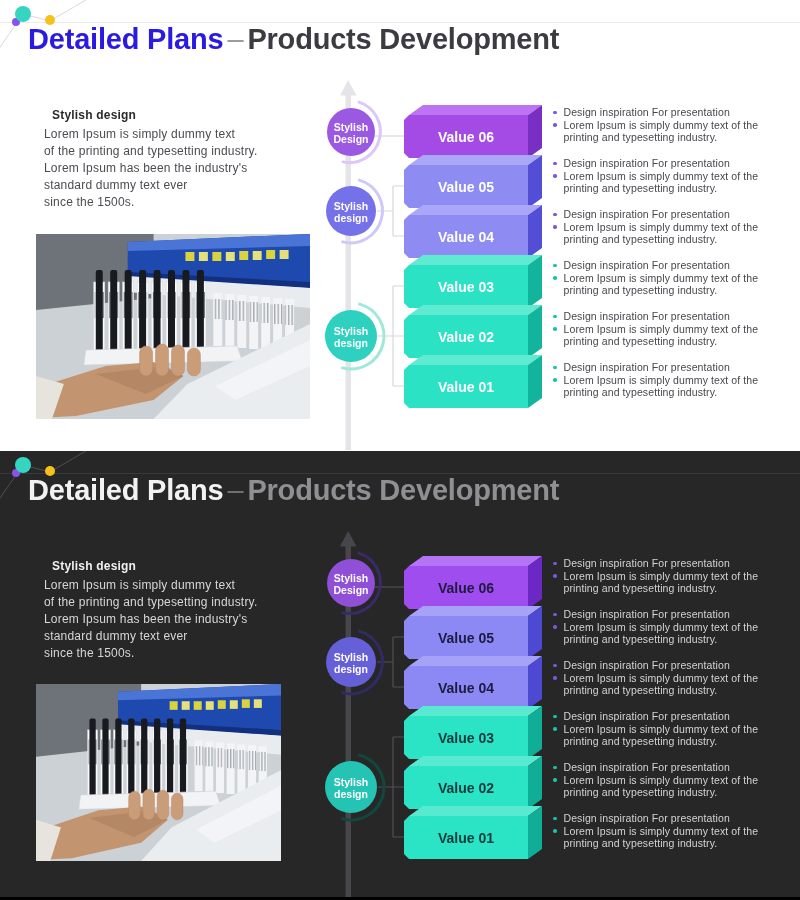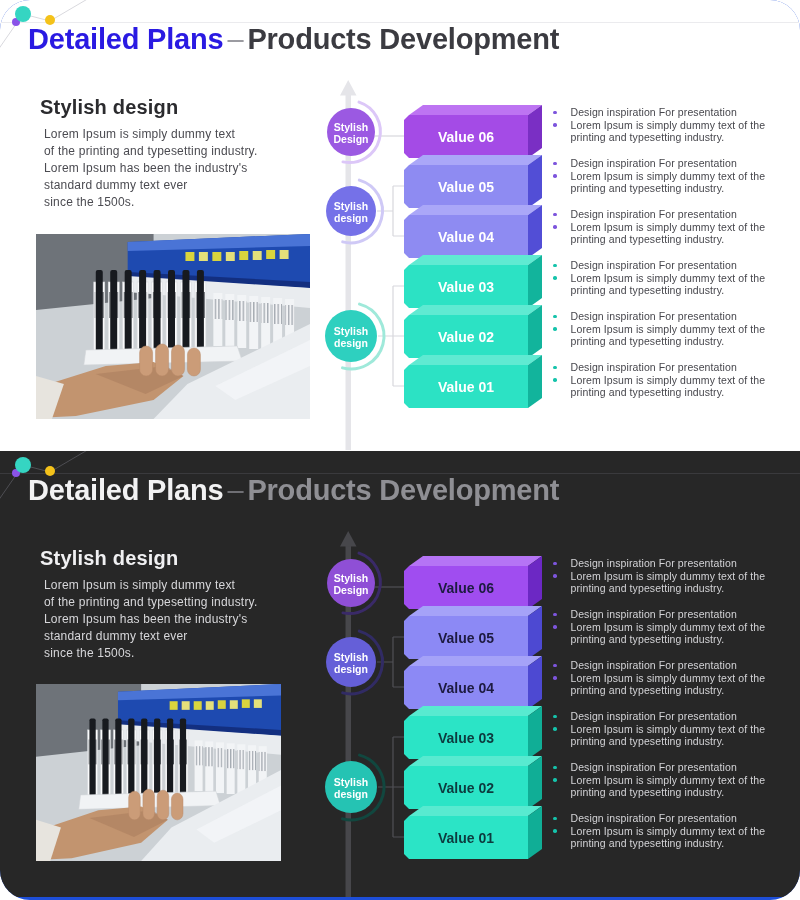--- a/index.html
+++ b/index.html
@@ -1,33 +1,33 @@
 <!DOCTYPE html>
 <html><head>
 <meta charset="utf-8">
 <style>
   html,body{margin:0;padding:0;background:#ffffff;}
-  .page{width:800px;height:900px;position:relative;font-family:"Liberation Sans",sans-serif;overflow:hidden;background:#1d4ed8;border-radius:30px;}
+  .page{width:800px;height:900px;position:relative;font-family:"Liberation Sans",sans-serif;overflow:hidden;background:#000000;}
   .slide{position:relative;width:800px;overflow:hidden;background:var(--bg);}
   .slide.light{height:451px;}
   .slide.dark{height:446px;}
   .header-rule{position:absolute;left:0;right:0;top:22px;height:1px;background:var(--rule);}
   .deco{position:absolute;left:0;top:0;width:110px;height:60px;overflow:visible;pointer-events:none;}
   .title{position:absolute;left:28px;top:24px;margin:0;font-size:29px;line-height:1.05;font-weight:700;letter-spacing:-0.2px;white-space:nowrap;}
   .t-primary{color:var(--title-primary);}
   .t-sep{color:var(--title-sep);font-weight:400;margin:0 4px;}
   .t-secondary{color:var(--title-secondary);}
-  .heading{position:absolute;left:36px;top:92px;margin:4px;font-size:20px;font-weight:700;letter-spacing:0.2px;color:var(--heading);}
+  .heading{position:absolute;left:36px;top:92px;margin:16px;font-size:12px;font-weight:700;letter-spacing:0.2px;color:var(--heading);}
   .para{position:absolute;left:36px;top:118px;margin:8px;font-size:12px;line-height:17px;letter-spacing:0.2px;color:var(--paragraph);white-space:pre-line;}
   .photo{position:absolute;left:36px;top:234px;width:274px;height:185px;}
   .dark .photo{top:233px;width:245px;height:177px;}
   .diagram{position:absolute;left:0;top:0;font-family:"Liberation Sans",sans-serif;}
   .bullets{position:absolute;left:553px;top:106px;width:244px;}
   .bgroup{height:51px;}
-  .brow{display:flex;gap:14px;align-items:flex-start;}
+  .brow{display:flex;gap:7px;align-items:flex-start;}
   .dot{width:3.5px;height:3.5px;border-radius:50%;margin-top:4.5px;flex:none;}
   .btext{font-size:10.5px;line-height:12.5px;letter-spacing:0.1px;color:var(--bullet-text);width:232px;}
 </style>
 </head>
 <body>
 
 <svg width="0" height="0" style="position:absolute" aria-hidden="true">
   <defs>
     <pattern id="bc" width="3" height="6" patternUnits="userSpaceOnUse">
       <rect width="3" height="6" fill="#eceeef"></rect>

